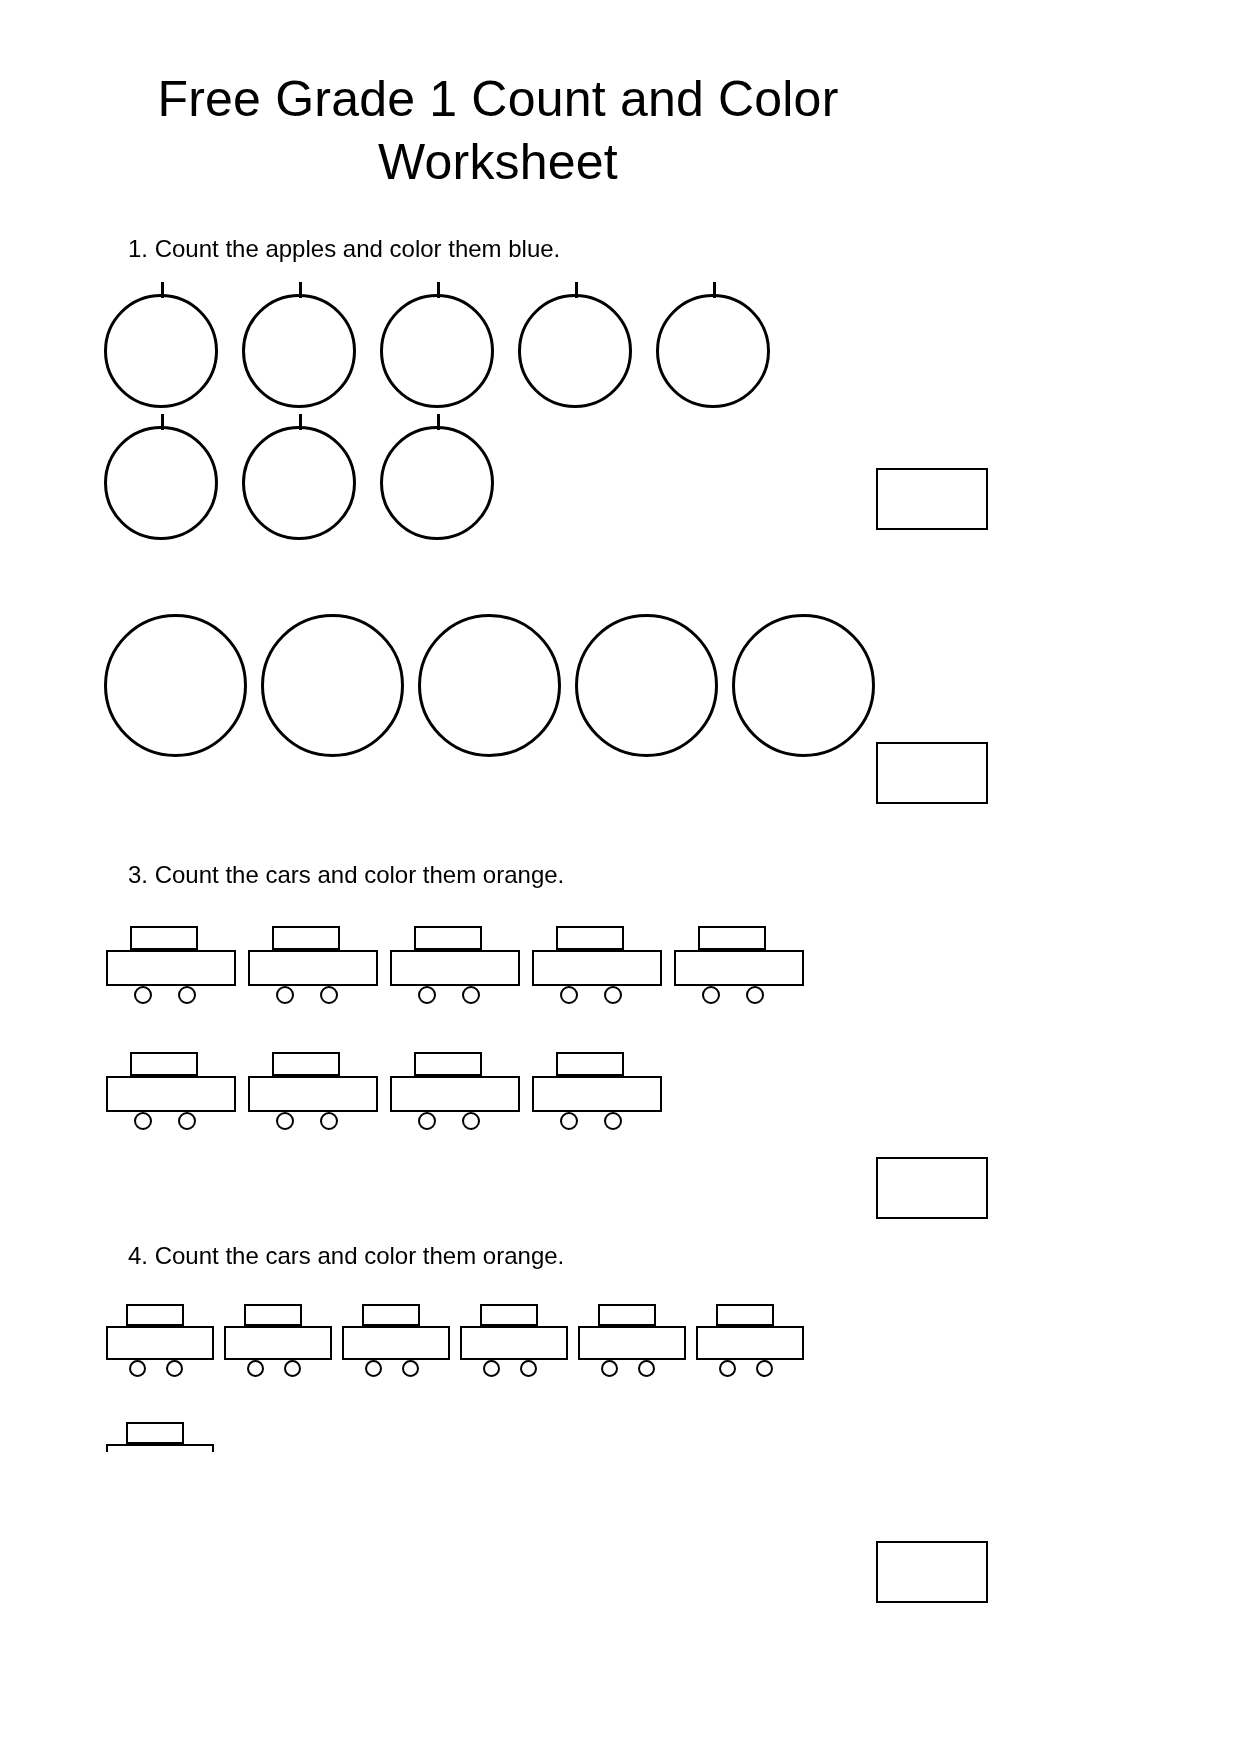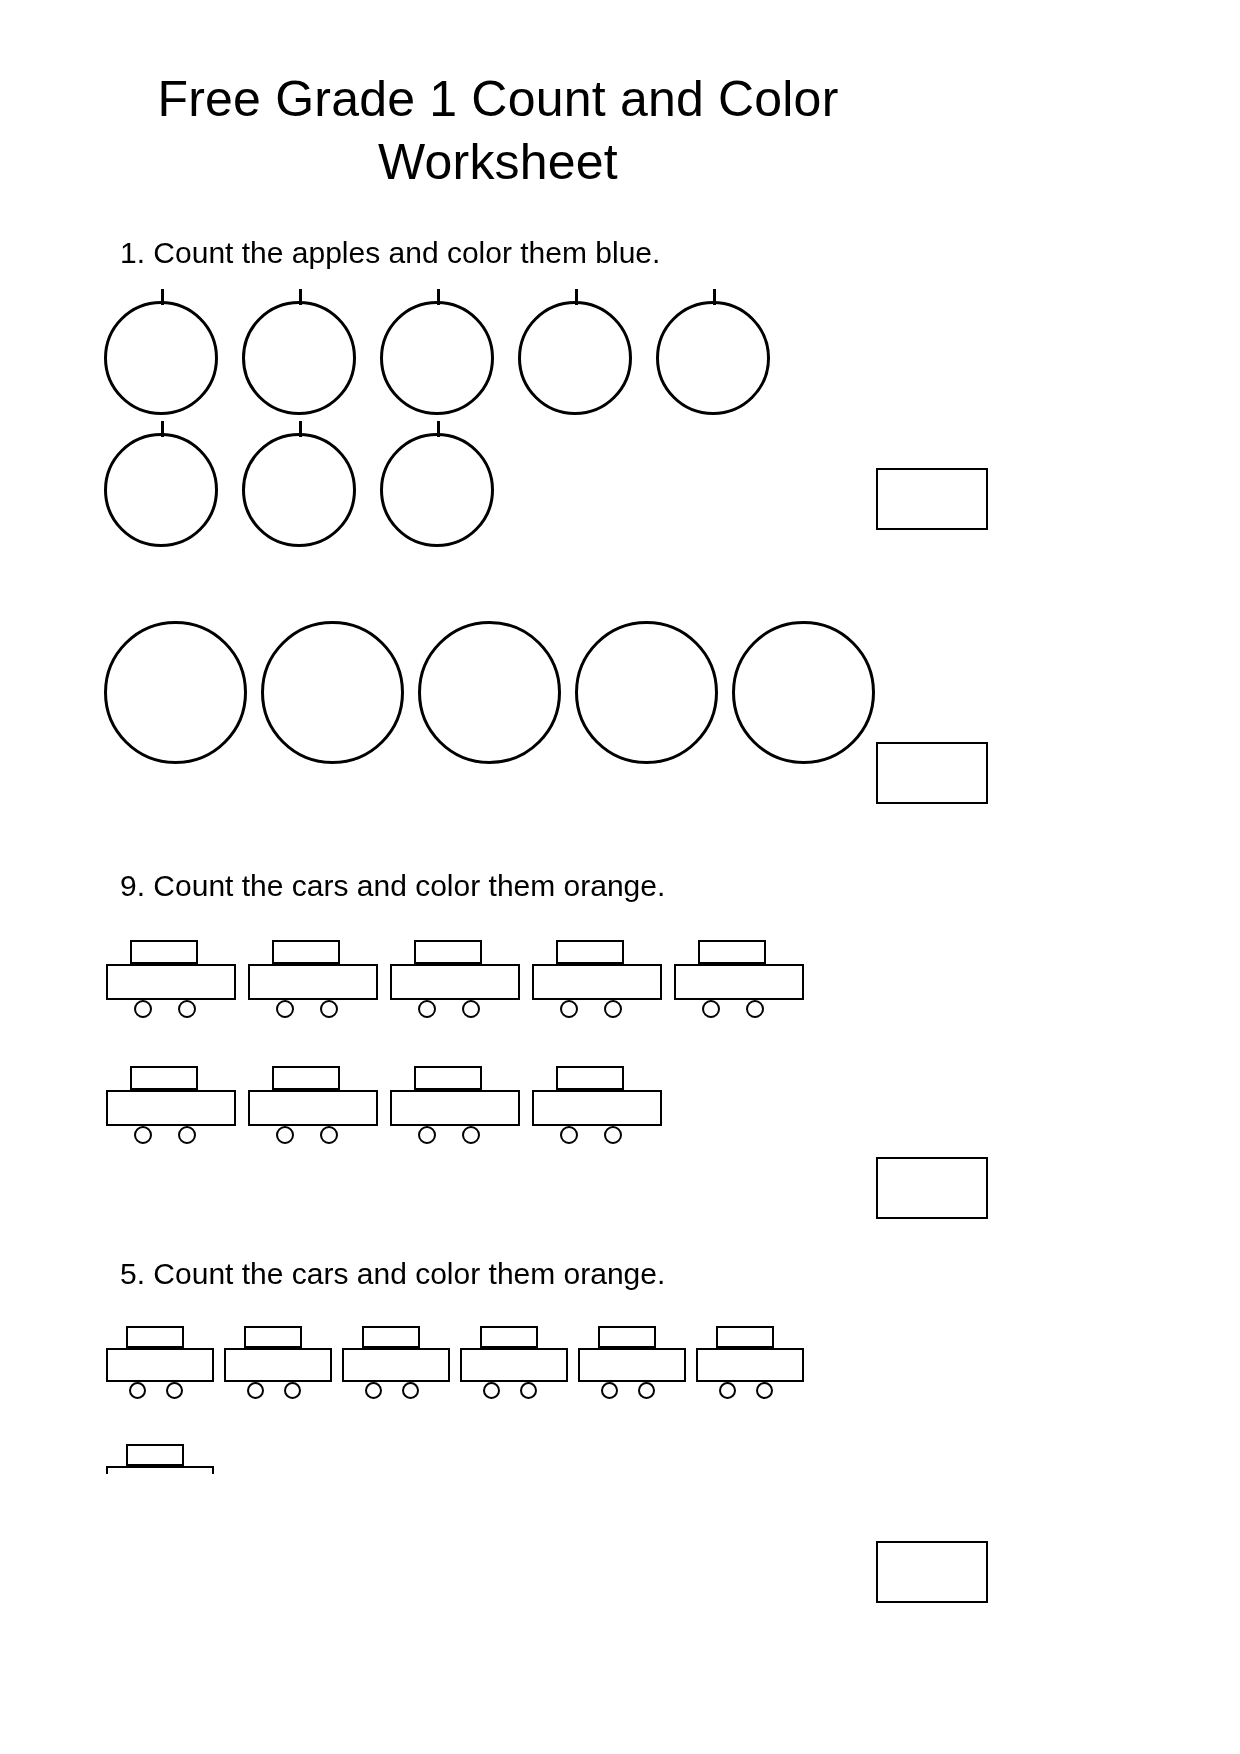--- a/index.html
+++ b/index.html
@@ -26,22 +26,22 @@
     font-size: 50px;
     font-weight: normal;
     line-height: 1.25;
     margin: 0;
     padding-top: 68px;
     padding-left: 150px;
     padding-right: 150px;
     letter-spacing: 0.2px;
   }
   .question {
-    font-size: 30px;
-    margin: 0;
+    font-size: 24px;
+    margin: 8px;
     padding-left: 120px;
     line-height: 1.2;
   }
   .section {
     position: relative;
   }
   .shapes-row {
     display: flex;
     align-items: flex-start;
     padding-left: 104px;
@@ -183,21 +183,21 @@
     <div class="shapes-row" style="margin-top:22px;">
       <div class="circle"></div>
       <div class="circle"></div>
       <div class="circle"></div>
       <div class="circle"></div>
       <div class="circle"></div>
     </div>
   </div>
 
   <div class="section" style="margin-top:104px;">
-    <p class="question">9. Count the cars and color them orange.</p>
+    <p class="question">3. Count the cars and color them orange.</p>
 
     <div class="shapes-row" style="margin-top:36px;">
       <div class="car">
         <div class="cabin"></div>
         <div class="body"></div>
         <div class="wheel left"></div>
         <div class="wheel right"></div>
       </div>
       <div class="car">
         <div class="cabin"></div>
@@ -247,21 +247,21 @@
       <div class="car">
         <div class="cabin"></div>
         <div class="body"></div>
         <div class="wheel left"></div>
         <div class="wheel right"></div>
       </div>
     </div>
   </div>
 
   <div class="section" style="margin-top:106px;">
-    <p class="question">5. Count the cars and color them orange.</p>
+    <p class="question">4. Count the cars and color them orange.</p>
 
     <div class="shapes-row" style="margin-top:34px;">
       <div class="car small">
         <div class="cabin"></div>
         <div class="body"></div>
         <div class="wheel left"></div>
         <div class="wheel right"></div>
       </div>
       <div class="car small">
         <div class="cabin"></div>

